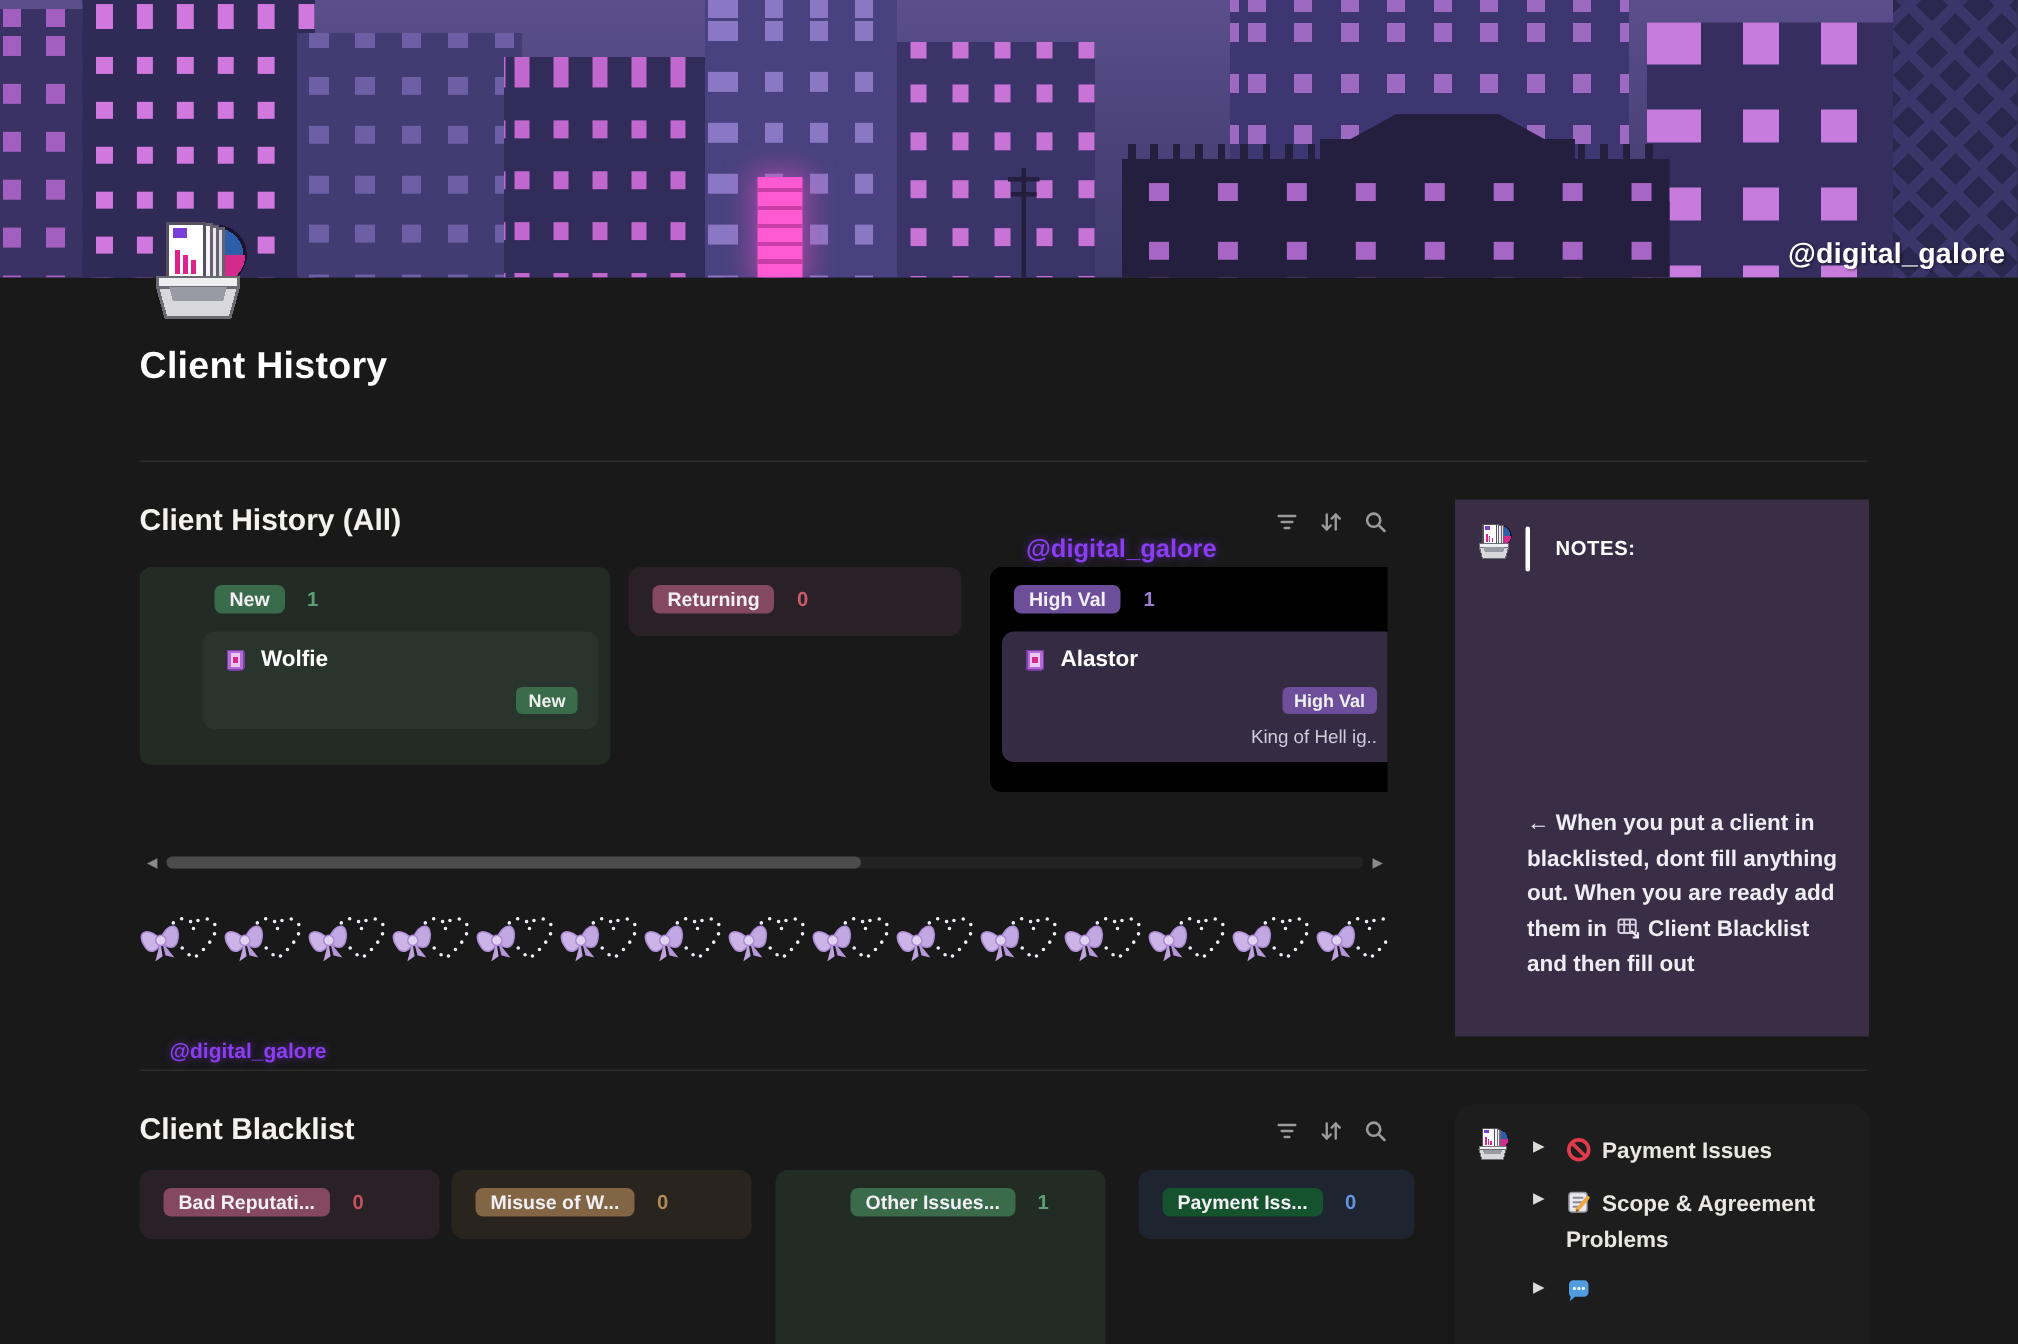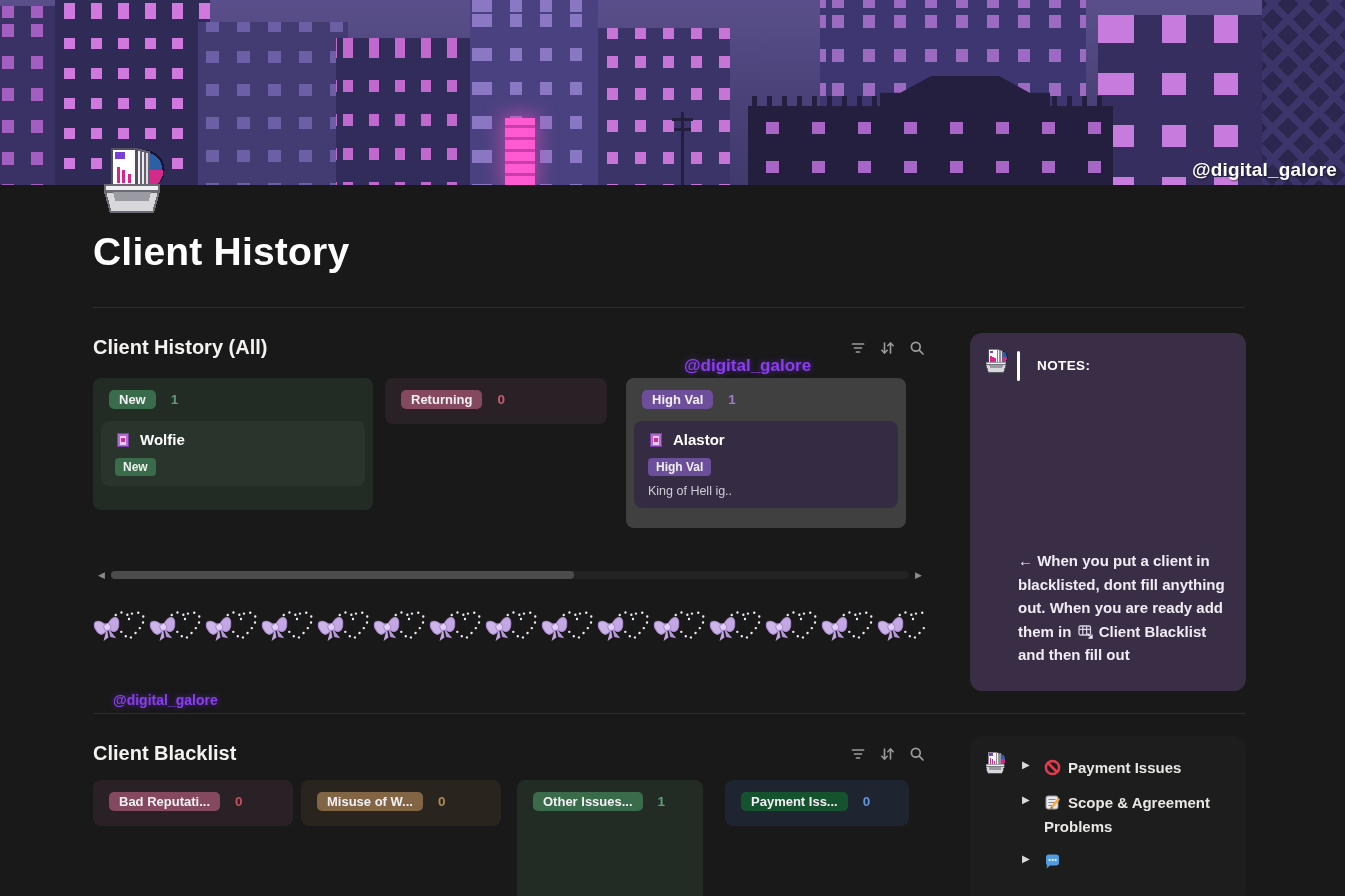--- a/index.html
+++ b/index.html
@@ -7,65 +7,65 @@
   .abs{position:absolute;}
   
   #banner{position:absolute;left:0;top:0;width:1345px;height:185px;overflow:hidden;
     background:linear-gradient(180deg,#5a4f8a 0%,#4a4178 55%,#403a6c 100%);}
   .bd{position:absolute;}
   #banner-watermark{position:absolute;right:8px;bottom:4px;font-size:19px;font-weight:800;color:#fff;
     text-shadow:1px 1px 2px rgba(0,0,0,.55);letter-spacing:.2px;}
   
   #page-icon{position:absolute;left:96px;top:142px;width:72px;height:72px;z-index:5;cursor:pointer;}
   
-  #page-title{position:absolute;left:93px;top:230px;font-size:39px;font-weight:800;color:#ffffff;letter-spacing:.2px;}
+  #page-title{position:absolute;left:93px;top:230px;font-size:25px;font-weight:800;color:#ffffff;letter-spacing:.2px;}
   .hline{position:absolute;left:93px;width:1152px;height:1px;background:#2d2d2d;}
   .section-head{position:absolute;left:93px;width:832px;display:flex;justify-content:space-between;align-items:center;}
   .section-title{font-size:20px;font-weight:800;color:#f4f2ee;}
   .tool-icons{display:flex;gap:13px;align-items:center;}
   .tool-icons svg{display:block;cursor:pointer;}
   
   .wm-purple{font-weight:800;color:#8a3df2;text-shadow:0 0 6px rgba(138,61,242,.55);}
   
   .board{position:absolute;display:flex;align-items:flex-start;overflow:hidden;}
   .column{border-radius:8px;flex:none;}
-  .col-green{background:#222b24;}
+  .col-green{background:#222b24;padding-left:34px;}
   .col-pink{background:#2a2126;}
-  .col-purple{background:#404040;}
+  .col-purple{background:#000000;}
   .col-brown{background:#2a241f;}
   .col-blue{background:#1f2530;}
   .col-header{padding:12px 16px;display:flex;align-items:center;cursor:pointer;}
   .badge{display:inline-block;padding:2px 10px;border-radius:5px;font-weight:700;font-size:13px;color:#f2f0f5;white-space:nowrap;}
   .bg-green{background:#3a6b4b;}
   .bg-pink{background:#84495f;}
   .bg-purple{background:#6c4e9b;}
   .bg-brown{background:#816545;}
   .bg-blue{background:#14532d;}
   .count{font-weight:700;font-size:13.5px;margin-left:15px;}
   .ct-green{color:#5d9f75;} .ct-pink{color:#ca5a6e;} .ct-purple{color:#9d7ad2;}
   .ct-red{color:#c4525e;} .ct-brown{color:#b08a56;} .ct-blue{color:#6094dc;}
-  .card{border-radius:8px;margin:0 8px 8px 8px;padding:10px 14px;cursor:pointer;}
+  .card{border-radius:8px;margin:0 8px 8px 8px;padding:10px 14px;cursor:pointer;text-align:right;}
   .card-green{background:#29342c;}
   .card-purple{background:#352c44;}
   .card-title{font-size:15px;font-weight:700;color:#ffffff;display:flex;align-items:center;gap:9px;}
   .card-tag{margin-top:10px;display:inline-block;font-size:12px;font-weight:700;padding:2px 8px;border-radius:4px;color:#eef0ee;}
   .card-desc{margin-top:8px;font-size:12.5px;color:#cfcbd6;}
   
   #hscroll{position:absolute;left:98px;top:568px;width:824px;height:14px;display:flex;align-items:center;}
   .scr-arrow{color:#8a8a8a;font-size:9px;line-height:14px;cursor:pointer;flex:none;}
   #hscroll .track{flex:1;height:8px;border-radius:4px;background:#232323;margin:0 6px;position:relative;}
   #hscroll .thumb{position:absolute;left:0;top:0;height:8px;width:58%;border-radius:4px;background:#4c4c4c;cursor:grab;}
   
   #bows{position:absolute;left:93px;top:598px;width:832px;height:56px;display:flex;overflow:hidden;}
   #bows svg{flex:none;}
   
-  #notes{position:absolute;left:970px;top:333px;width:276px;height:358px;background:#3a2e47;border-radius:12px;}
+  #notes{position:absolute;left:970px;top:333px;width:276px;height:358px;background:#3a2e47;border-radius:0;}
   #notes .vbar{position:absolute;left:47px;top:18px;width:3px;height:30px;background:#ffffff;border-radius:2px;}
   #notes .label{position:absolute;left:67px;top:25px;font-size:13.5px;font-weight:800;color:#ffffff;letter-spacing:.4px;}
-  #notes .body{position:absolute;left:48px;top:216px;width:214px;font-size:15px;font-weight:700;color:#efedf3;line-height:1.57;}
+  #notes .body{position:absolute;left:48px;top:204px;width:214px;font-size:15px;font-weight:700;color:#efedf3;line-height:1.57;}
   #notes .body .db-mention{cursor:pointer;}
   #notes .body svg{vertical-align:-2px;margin:0 2px;}
   .panel-pixel-icon{position:absolute;left:13px;top:14px;}
   
   #issues{position:absolute;left:970px;top:736px;width:276px;height:170px;background:#1d1d1d;border-radius:12px;}
   .issue-item{position:relative;margin:0 0 11px 74px;width:172px;font-size:15px;font-weight:700;color:#e9e7e3;line-height:1.6;cursor:pointer;}
   .issue-item .tri{position:absolute;left:-22px;top:1px;font-size:10px;color:#dcdad6;cursor:pointer;}
   .issue-item svg{vertical-align:-3px;margin-right:7px;}
   #issues .list{padding-top:20px;}
 </style>

